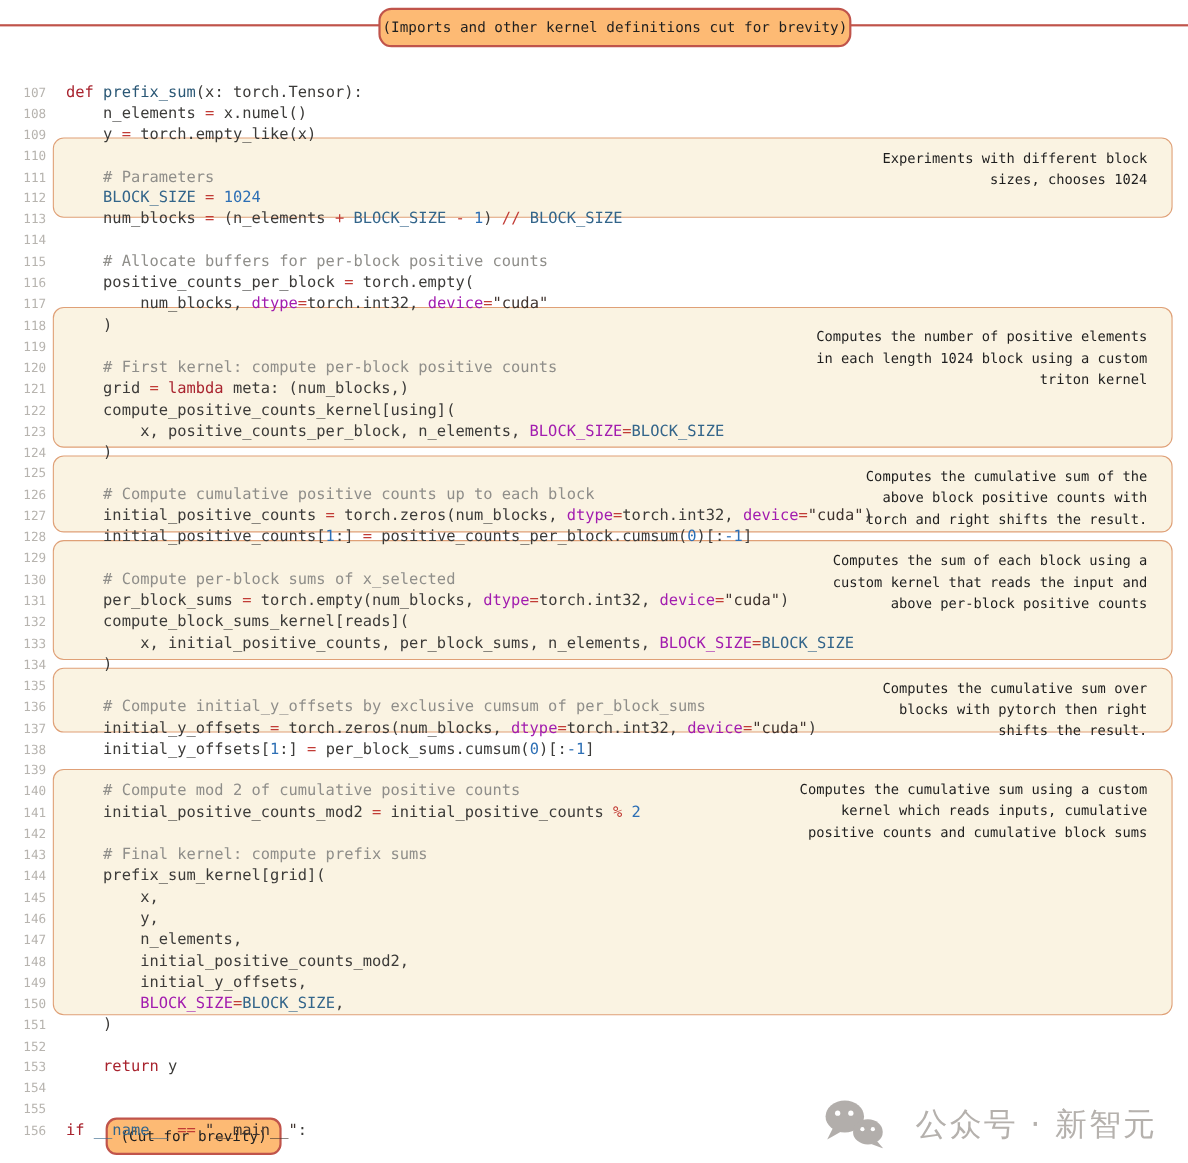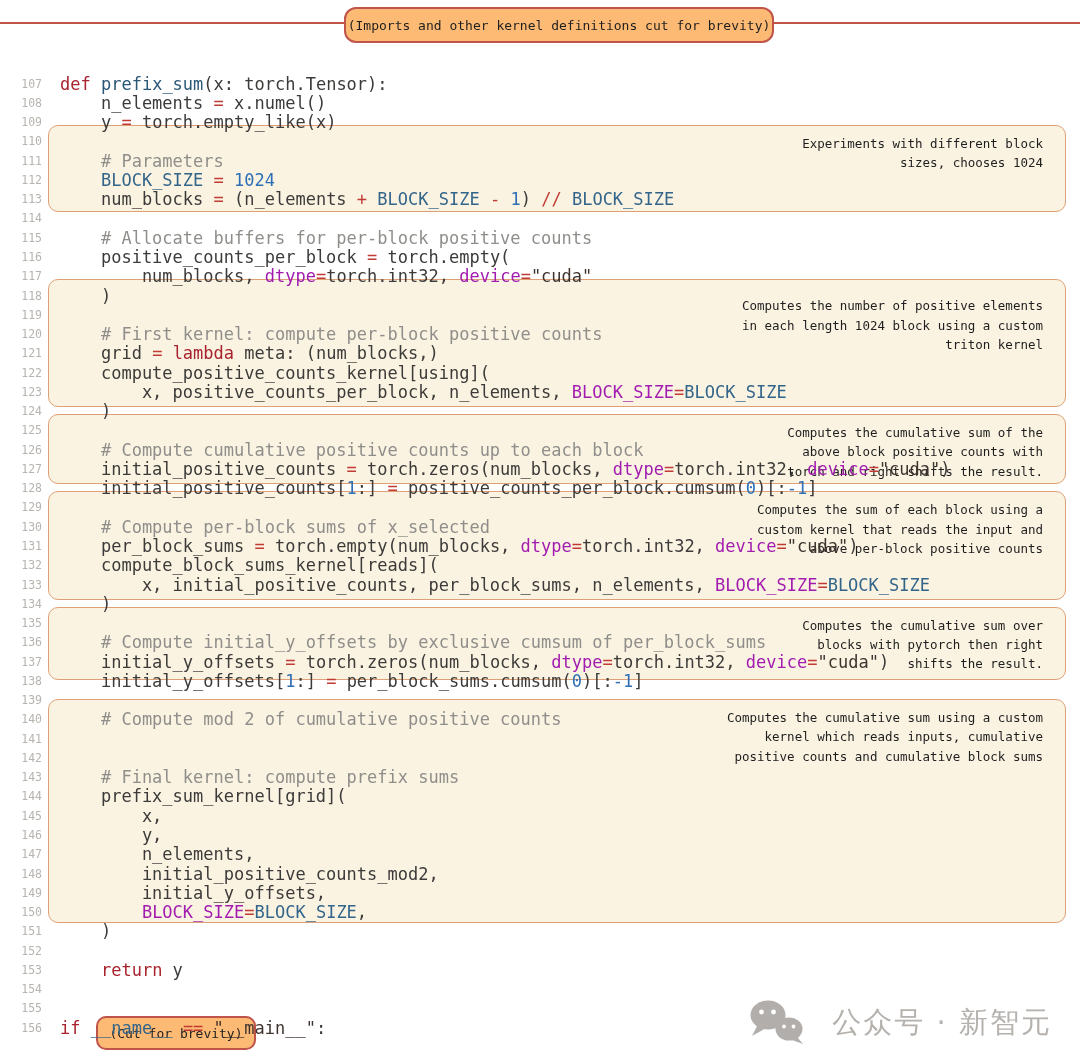--- a/index.html
+++ b/index.html
@@ -15,21 +15,21 @@
   
   .hl-box{position:absolute;left:48px;right:14px;background:var(--cream);
           border:1.6px solid var(--tan);border-radius:10px;box-sizing:border-box;z-index:0;}
   .annotation{position:absolute;top:8px;right:22px;text-align:right;white-space:pre;
           font-size:12.5px;line-height:19.3px;color:#1e1e1e;}
   .annotation.pad-lg{top:16px;}
   
   .code-area{position:absolute;left:0;top:54px;width:1080px;z-index:1;margin-top:20px;}
   .code-row{display:flex;height:19.27px;align-items:center;}
   .gutter{width:42px;text-align:right;font-size:11.5px;color:#b7b4af;flex:none;}
-  .code-text{padding-left:18px;font-size:17px;white-space:pre;}
+  .code-text{padding-left:18px;font-size:14px;white-space:pre;}
   .tk-k{color:#a8232e;} .tk-o{color:#c13b35;} .tk-c{color:#8f8e8a;}
   .tk-n{color:#2d6fb5;} .tk-a{color:#a21caf;} .tk-v{color:#33658a;}
   .tk-f{color:#2b5876;} .tk-s{color:#3f332e;} .tk-p{color:#3c3b39;}
   
   .watermark{position:absolute;right:28px;top:998px;display:flex;align-items:center;gap:24px;
              color:#b5b1ad;z-index:2;}
   .watermark-text{font-family:"DejaVu Sans","Liberation Sans",sans-serif;
              font-size:29px;letter-spacing:2px;}
 </style>
 </head>
@@ -37,40 +37,40 @@
 
 <div class="page" style="--red: #c0544b; --cream: #faf3e2; --tan: #dfa077;">
 
   <div class="top-rule"></div>
 
   <div class="banner top">
     <span>(Imports and other kernel definitions cut for brevity)</span>
   </div>
 
   <div id="hl-layer">
-      <div class="hl-box" style="top: 125.08px; height: 87px;">
+      <div class="hl-box" style="top: 125.08px; height: 73px;">
         <div class="annotation">Experiments with different block
 sizes, chooses 1024</div>
       </div>
       <div class="hl-box" style="top: 279.24px; height: 127.62px; padding-left: 32px;">
         <div class="annotation pad-lg">Computes the number of positive elements
 in each length 1024 block using a custom
 triton kernel</div>
       </div>
       <div class="hl-box" style="top: 414.13px; height: 69.81px;">
         <div class="annotation">Computes the cumulative sum of the
 above block positive counts with
 torch and right shifts the result.</div>
       </div>
       <div class="hl-box" style="top: 491.21px; height: 108.35px;">
         <div class="annotation">Computes the sum of each block using a
 custom kernel that reads the input and
 above per-block positive counts</div>
       </div>
-      <div class="hl-box" style="top: 606.83px; height: 73px;">
+      <div class="hl-box" style="top: 606.83px; height: 59px;">
         <div class="annotation">Computes the cumulative sum over
 blocks with pytorch then right
 shifts the result.</div>
       </div>
       <div class="hl-box" style="top: 699px; height: 223.97px;">
         <div class="annotation">Computes the cumulative sum using a custom
 kernel which reads inputs, cumulative
 positive counts and cumulative block sums</div>
       </div>
     </div>
@@ -207,20 +207,21 @@
       <div class="code-row">
         <span class="gutter">139</span>
         <span class="code-text"></span>
       </div>
       <div class="code-row">
         <span class="gutter">140</span>
         <span class="code-text"><span class="tk-c">    # Compute mod 2 of cumulative positive counts</span></span>
       </div>
       <div class="code-row">
         <span class="gutter">141</span>
+        <span class="code-text"><span class="tk-p">    initial_positive_counts_mod2 </span><span class="tk-o">=</span><span class="tk-p"> initial_positive_counts </span><span class="tk-o">%</span><span class="tk-p"> </span><span class="tk-n">2</span></span>
       </div>
       <div class="code-row">
         <span class="gutter">142</span>
         <span class="code-text"></span>
       </div>
       <div class="code-row">
         <span class="gutter">143</span>
         <span class="code-text"><span class="tk-c">    # Final kernel: compute prefix sums</span></span>
       </div>
       <div class="code-row">

